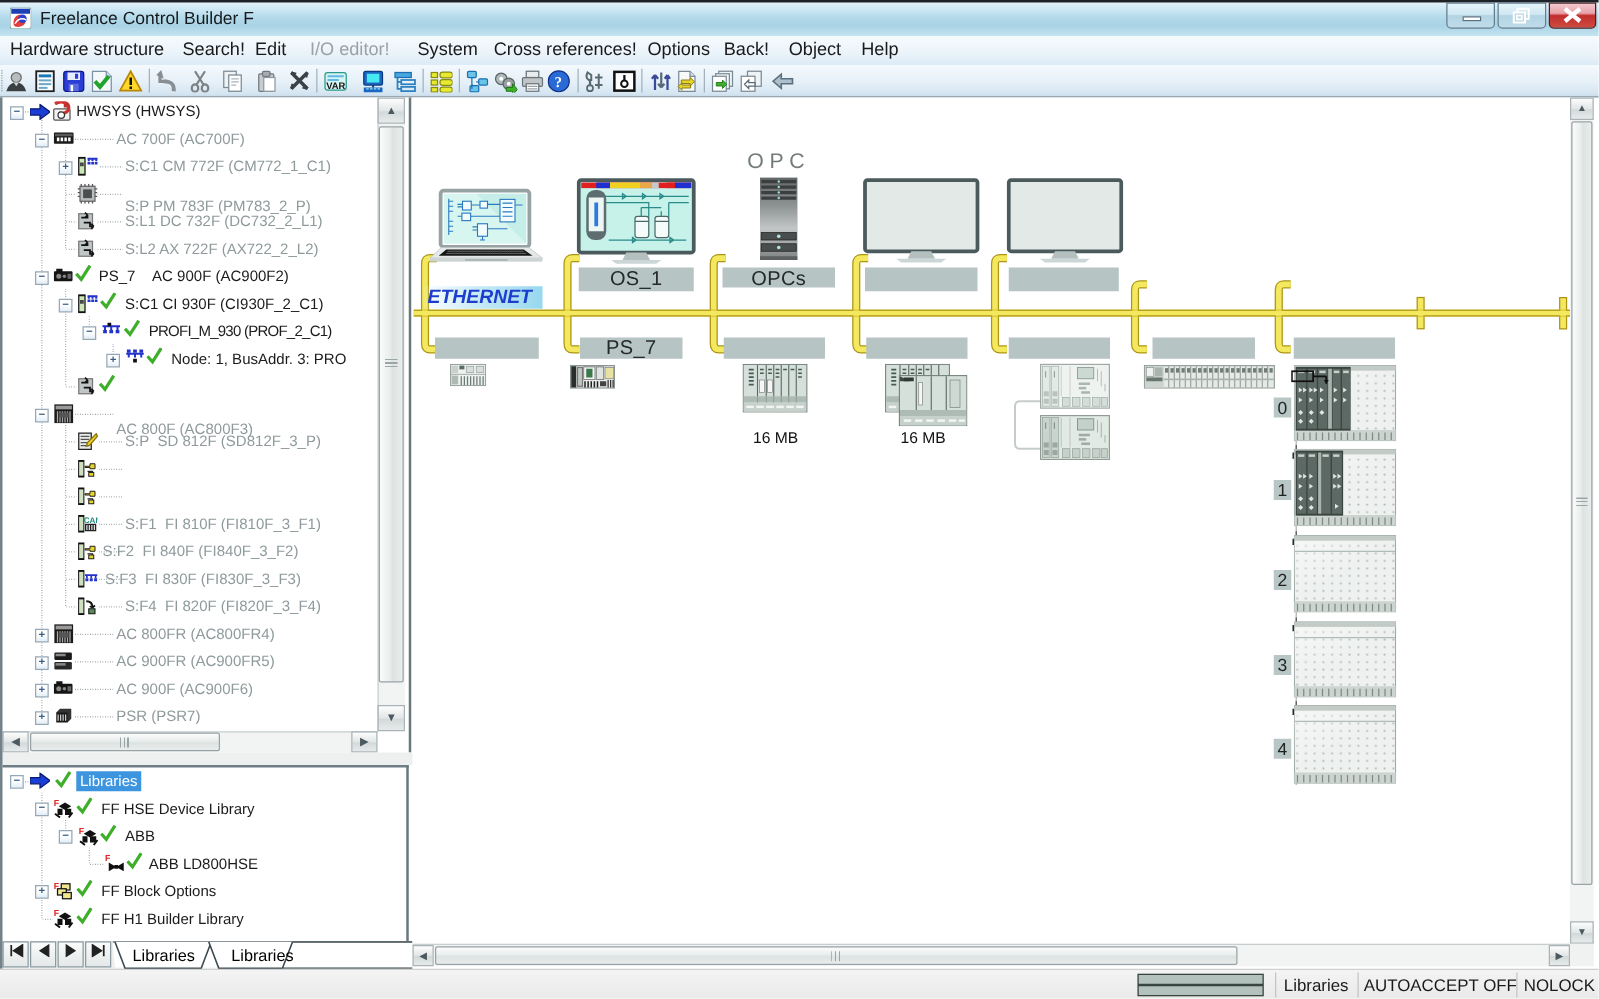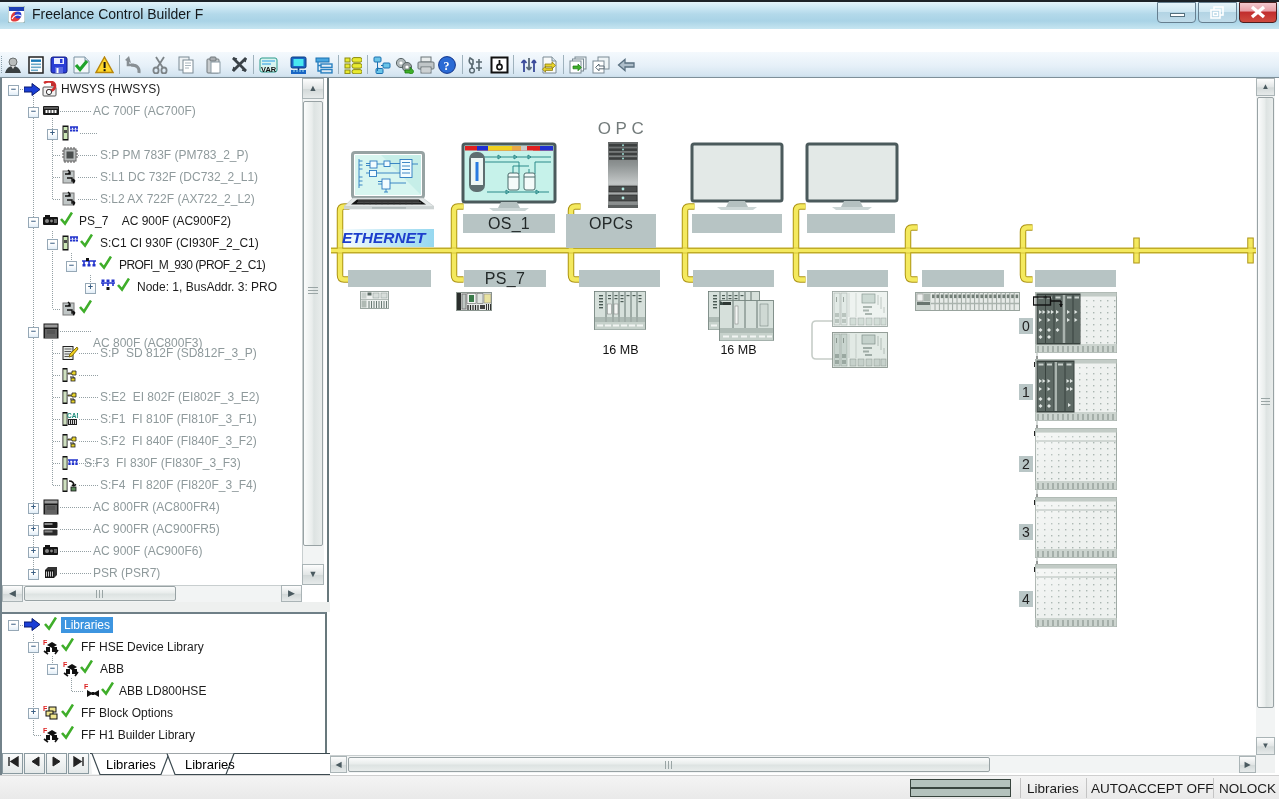--- a/index.html
+++ b/index.html
@@ -64,20 +64,32 @@
     </div>
 <div class="wbtn" style="left:1198px;width:39px"><svg width="37" height="19">
         <rect x="15" y="4" width="9" height="8" fill="none" stroke="#fff" stroke-width="1.6"></rect>
         <rect x="12" y="7" width="9" height="8" fill="#b9d7e6" stroke="#fff" stroke-width="1.6"></rect>
         <rect x="14.5" y="9.5" width="4" height="3" fill="none" stroke="#fff" stroke-width="1.4"></rect>
       </svg></div>
 <div class="wbtn" id="btnclose" style="left:1239px;width:38px"><svg width="36" height="19">
         <path d="M12 4 L18 9 L24 4 M12 14 L18 9 L24 14" stroke="#fff" stroke-width="3.4" fill="none"></path>
       </svg></div>
 
+<div id="menubar">
+<span style="left:8px">Hardware structure</span>
+<span style="left:146px">Search!</span>
+<span style="left:204px">Edit</span>
+<span style="left:248px;color:#9aa2a6">I/O editor!</span>
+<span style="left:334px">System</span>
+<span style="left:395px">Cross references!</span>
+<span style="left:518px">Options</span>
+<span style="left:579px">Back!</span>
+<span style="left:631px">Object</span>
+<span style="left:689px">Help</span>
+</div>
 
 <div id="toolbar">
 <div class="abs" style="left:1px;top:4px;width:3px;height:17px;border-left:1px dotted #8ba0ac"></div>
 <svg class="tico" style="left:4px" width="18" height="18">
         <circle cx="9" cy="6" r="4" fill="#b8bcbc" stroke="#6a6e6e"></circle>
         <path d="M1 17 Q3 10 9 10 Q15 10 17 17 Z" fill="#3a4042"></path>
         <path d="M7 10 L9 13 L11 10" fill="#d8d8d8"></path>
       </svg>
 <svg class="tico" style="left:27px" width="18" height="18">
         <rect x="2" y="1" width="14" height="16" fill="#fff" stroke="#222" stroke-width="1.5"></rect>
@@ -399,24 +411,25 @@
 <div class="row" style="left:59px;top:0">HWSYS (HWSYS)</div>
 <div class="pm" style="left:26px;top:29px">−</div>
 <svg class="ic" style="left:41px;top:25px" width="16" height="16">
         <use href="#rack700"></use>
       </svg>
 <div class="row gray" style="left:91px;top:22px">AC 700F (AC700F)</div>
 <div class="pm" style="left:45px;top:51px">+</div>
 <svg class="ic" style="left:60px;top:47px" width="17" height="16">
         <use href="#modnet"></use>
       </svg>
+<div class="row gray" style="left:98px;top:44px">S:C1 CM 772F (CM772_1_C1)</div>
 <svg class="ic" style="left:60px;top:69px" width="16" height="16">
         <use href="#chip"></use>
       </svg>
-<div class="row gray" style="left:98px;top:66px">S:P PM 783F (PM783_2_P)</div>
+<div class="row gray" style="left:98px;top:76px">S:P PM 783F (PM783_2_P)</div>
 <svg class="ic" style="left:60px;top:91px" width="16" height="16">
         <use href="#ioarr"></use>
       </svg>
 <div class="row gray" style="left:98px;top:88px">S:L1 DC 732F (DC732_2_L1)</div>
 <svg class="ic" style="left:60px;top:113px" width="16" height="16">
         <use href="#ioarr"></use>
       </svg>
 <div class="row gray" style="left:98px;top:110px">S:L2 AX 722F (AX722_2_L2)</div>
 <div class="pm" style="left:26px;top:139px">−</div>
 <svg class="ic" style="left:41px;top:135px" width="16" height="16">
@@ -464,29 +477,28 @@
 <svg class="ic" style="left:60px;top:267px" width="17" height="16">
         <use href="#sdico"></use>
       </svg>
 <div class="row gray" style="left:98px;top:264px">S:P&nbsp; SD 812F (SD812F_3_P)</div>
 <svg class="ic" style="left:60px;top:289px" width="16" height="16">
         <use href="#elbow"></use>
       </svg>
 <svg class="ic" style="left:60px;top:311px" width="16" height="16">
         <use href="#elbow"></use>
       </svg>
-<div class="row gray" style="left:98px;top:308px">S:E2&nbsp; EI 802F (EI802F_3_E2)</div>
 <svg class="ic" style="left:60px;top:333px" width="16" height="16">
         <use href="#canico"></use>
       </svg>
 <div class="row gray" style="left:98px;top:330px">S:F1&nbsp; FI 810F (FI810F_3_F1)</div>
 <svg class="ic" style="left:60px;top:355px" width="16" height="16">
         <use href="#elbow"></use>
       </svg>
-<div class="row gray" style="left:98px;top:352px">S:F2&nbsp; FI 840F (FI840F_3_F2)</div>
+<div class="row gray" style="left:80px;top:352px">S:F2&nbsp; FI 840F (FI840F_3_F2)</div>
 <svg class="ic" style="left:60px;top:377px" width="16" height="16">
         <use href="#modnet3"></use>
       </svg>
 <div class="row gray" style="left:82px;top:374px">S:F3&nbsp; FI 830F (FI830F_3_F3)</div>
 <svg class="ic" style="left:60px;top:399px" width="16" height="16">
         <use href="#hookico"></use>
       </svg>
 <div class="row gray" style="left:98px;top:396px">S:F4&nbsp; FI 820F (FI820F_3_F4)</div>
 <div class="pm" style="left:26px;top:425px">+</div>
 <svg class="ic" style="left:41px;top:421px" width="16" height="16">
@@ -711,21 +723,21 @@
           <circle cx="15" cy="7.6" r="1"></circle>
           <circle cx="15" cy="12" r="1"></circle>
           <circle cx="15" cy="16.4" r="1"></circle>
         </g>
 <rect x="1" y="44" width="28" height="6" fill="#4a4d4d" stroke="#222" stroke-width="0.6"></rect>
 <rect x="1" y="53" width="28" height="6" fill="#4a4d4d" stroke="#222" stroke-width="0.6"></rect>
 <circle cx="15" cy="47" r="1.4" fill="#aee8e0"></circle>
         <circle cx="15" cy="56" r="1.4" fill="#aee8e0"></circle>
 <rect x="0" y="63" width="30" height="3" fill="#5c6060"></rect>
 </svg>
-<div class="lblbox" style="left:236px;top:136px;width:90px;height:34px;line-height:19px">OPCs</div>
+<div class="lblbox" style="left:248px;top:136px;width:90px;height:16px;line-height:19px">OPCs</div>
 
 <svg class="abs" style="left:360px;top:64px" width="94" height="70">
 <rect x="2" y="2" width="90" height="57" rx="2" fill="#e3e9e7" stroke="#4b5a5c" stroke-width="3"></rect>
 <path d="M39 59 h16 l3 6 h-22 Z" fill="#b4c0c0"></path>
 <path d="M27 65 h40 l-4 3 h-32 Z" fill="#ccd6d6"></path>
 </svg>
 <div class="lblbox" style="left:362px;top:136px;width:90px;height:19px"></div>
 <svg class="abs" style="left:475px;top:64px" width="94" height="70">
 <rect x="2" y="2" width="90" height="57" rx="2" fill="#e3e9e7" stroke="#4b5a5c" stroke-width="3"></rect>
 <path d="M39 59 h16 l3 6 h-22 Z" fill="#b4c0c0"></path>

